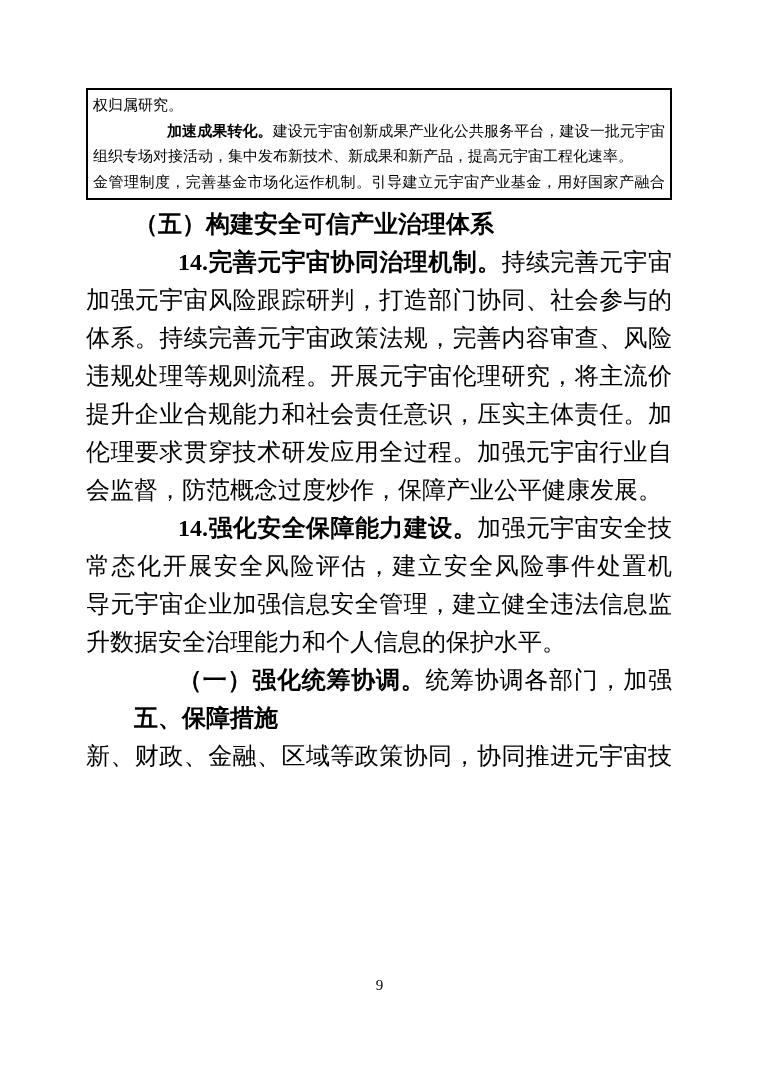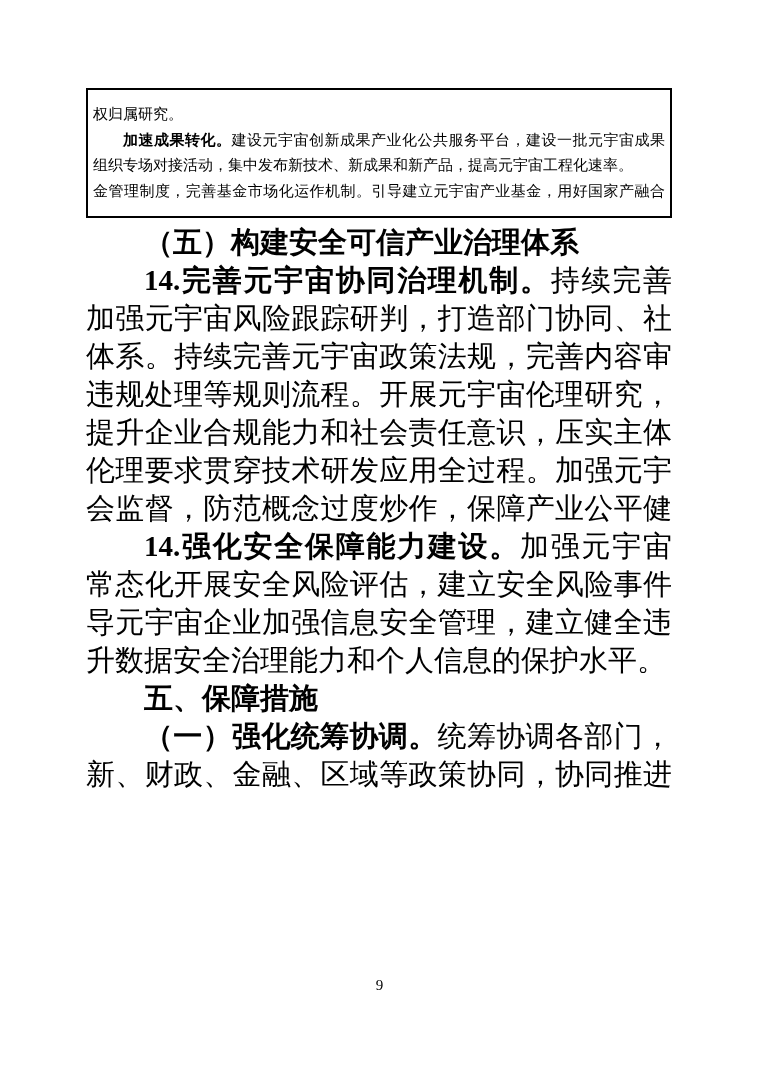--- a/index.html
+++ b/index.html
@@ -12,45 +12,45 @@
     font-family: "Liberation Serif", "DejaVu Serif", serif;
     overflow: hidden;
   }
   .content { position: absolute; left: 86px; top: 88px; width: 586px; }
 
   
   .callout {
     box-sizing: border-box;
     width: 586px;
     border: 2px solid #000000;
-    padding: 12px 5px;
+    padding: 3px 5px;
     font-size: 15px;
   }
   .bline {
     height: 25.5px;
     line-height: 25.5px;
     overflow: hidden;
     text-align: justify;
     text-align-last: justify;
   }
   .bline.plast, .bline.first { text-align-last: auto; }
 
   
-  .main { margin-top: 5px; font-size: 29px; }
+  .main { margin-top: 5px; font-size: 24px; }
   .mline {
     height: 38px;
     line-height: 38px;
     overflow: hidden;
     text-align: justify;
     text-align-last: justify;
   }
   .mline.plast, .mline.heading { text-align-last: auto; }
   .heading { font-weight: 700; }
   .indent { text-indent: 2em; }
-  b { font-weight: 700; }
+  b { font-weight: 700; margin-left: 44px; }
 
   .pagenum {
     position: absolute;
     left: 0;
     top: 977px;
     width: 759px;
     text-align: center;
     font-size: 15px;
   }
 </style>
@@ -76,22 +76,22 @@
       <div class="mline">违规处理等规则流程。开展元宇宙伦理研究，将主流价值和</div>
       <div class="mline">提升企业合规能力和社会责任意识，压实主体责任。加强社</div>
       <div class="mline">伦理要求贯穿技术研发应用全过程。加强元宇宙行业自律，</div>
       <div class="mline plast">会监督，防范概念过度炒作，保障产业公平健康发展。</div>
 
       <div class="mline indent"><b>14.强化安全保障能力建设。</b><span>加强元宇宙安全技术研究，</span></div>
       <div class="mline">常态化开展安全风险评估，建立安全风险事件处置机制。指</div>
       <div class="mline">导元宇宙企业加强信息安全管理，建立健全违法信息监测、</div>
       <div class="mline plast">升数据安全治理能力和个人信息的保护水平。</div>
 
+      <div class="mline indent"><b>（一）强化统筹协调。</b><span>统筹协调各部门，加强产业、创</span></div>
+
       <div class="mline heading indent">五、保障措施</div>
-
-      <div class="mline indent"><b>（一）强化统筹协调。</b><span>统筹协调各部门，加强产业、创</span></div>
       <div class="mline">新、财政、金融、区域等政策协同，协同推进元宇宙技术攻</div>
     </div>
 
   </div>
 
   <div class="pagenum">9</div>
 </div>
 
 </body></html>

